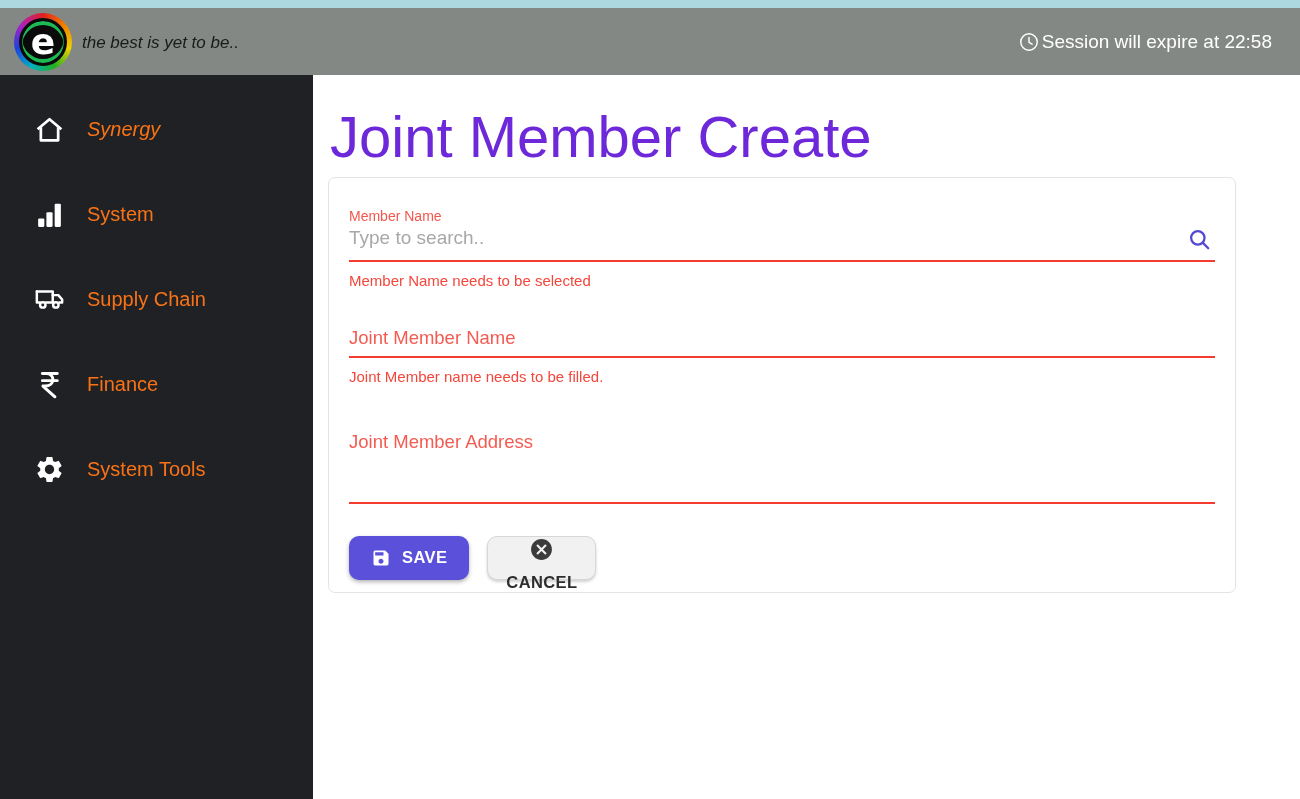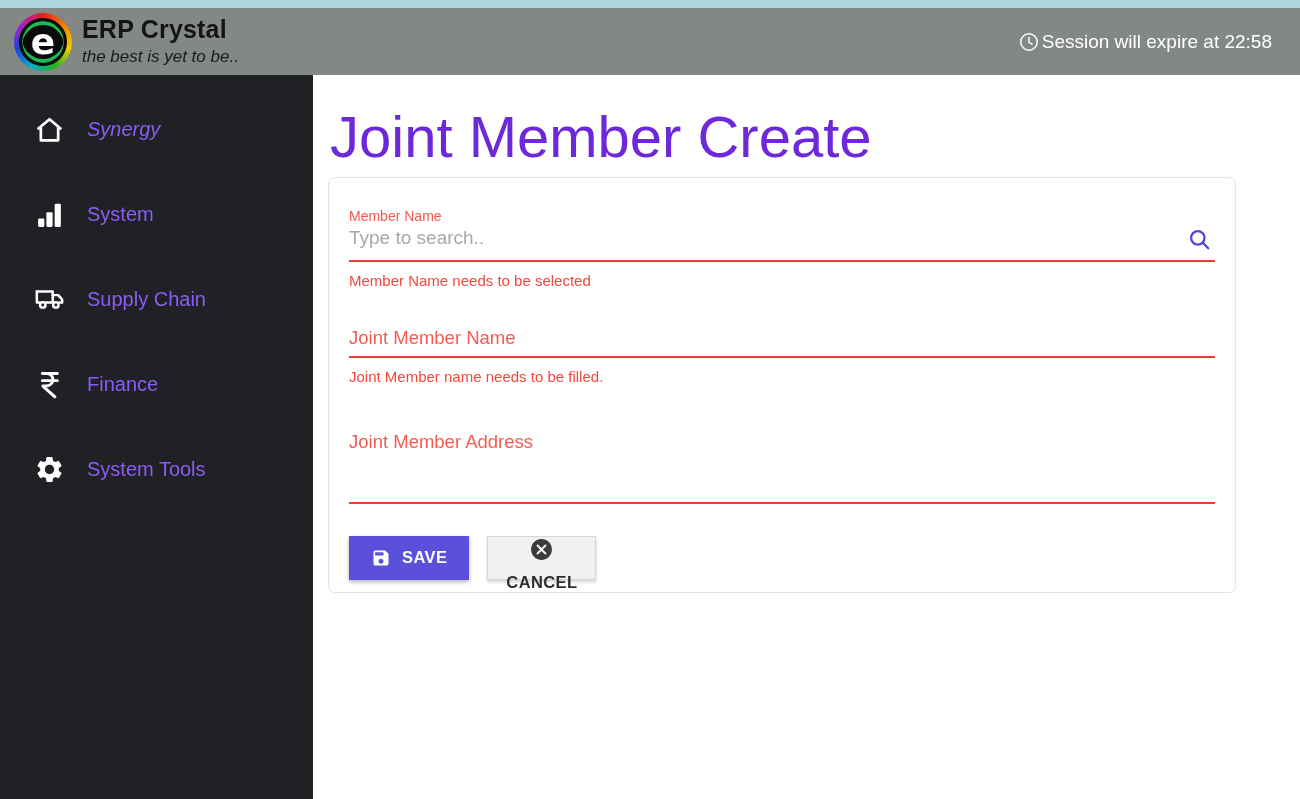--- a/index.html
+++ b/index.html
@@ -20,21 +20,21 @@
   .brand { margin-left:10px; line-height:1.1; }
   .brand-title { font-size:25px; font-weight:700; color:#141414; letter-spacing:0.2px; }
   .brand-tagline { font-size:17px; font-style:italic; color:#1a1a1a; margin-top:4px; }
   .session { margin-left:auto; display:flex; align-items:center; gap:2px; color:#fff; font-size:19px; }
   .session svg { display:block; }
 
   
   .app-body { display:flex; height:724px; }
   .sidebar { width:313px; flex:0 0 313px; background:#202124; padding-top:30px; }
   .side-item { display:flex; align-items:center; gap:22px; padding-left:34px; height:48px;
-               margin-bottom:37px; color:#8b5cf6; font-size:20px; cursor:pointer; }
+               margin-bottom:37px; color:#f97316; font-size:20px; cursor:pointer; }
   .side-item .side-icon { width:31px; height:31px; display:flex; align-items:center; justify-content:center; }
   .side-item.italic .side-label { font-style:italic; }
   .side-icon svg { width:31px; height:31px; }
 
   .main { flex:1; background:#fff; padding:0 64px 0 15px; }
   .page-title { font-size:58px; font-weight:400; color:#6d28d9; margin:30px 0 8px 2px; line-height:1.1; }
 
   
   .card { border:1px solid #e4e4e4; border-radius:7px; background:#fff; padding:18px 20px 12px 20px; }
 
@@ -47,41 +47,40 @@
   .error-text { font-size:15px; color:#f4473c; margin-top:10px; line-height:17px; }
 
   .field2 { margin-top:38px; cursor:text; }
   .field3 { margin-top:46px; cursor:text; }
   .big-label { font-size:18.5px; color:#f45b52; line-height:22px; }
   .underline { border-bottom:2px solid #f33b30; }
   .field2 .big-label { padding-bottom:7px; }
   .field3 .spacer { height:51px; }
 
   .actions { margin-top:32px; display:flex; align-items:center; }
-  .btn { display:inline-flex; align-items:center; gap:11px; height:44px; border-radius:0;
+  .btn { display:inline-flex; align-items:center; gap:11px; height:44px; border-radius:10px;
          font-family:"Liberation Sans", sans-serif; font-size:16.5px; font-weight:700;
          letter-spacing:0.4px; cursor:pointer; }
   .btn-save { background:#5a50da; color:#fff; border:none; padding:0 22px;
               box-shadow:0 2px 4px rgba(0,0,0,0.3); }
   .btn-cancel { background:#f1f1f1; color:#2e2e2e; border:1px solid #d7d7d7; padding:0 18px;
                 margin-left:18px; box-shadow:0 2px 3px rgba(0,0,0,0.18);flex-direction:column; }
   .btn svg { display:block; }
 </style>
 </head>
 <body>
 
 <div>
   <div class="top-strip"></div>
 
   <header class="header">
     <div class="logo">
       <div class="logo-inner">e</div>
     </div>
     <div class="brand">
-      <div class="brand-title">ERP Crystal</div>
       <div class="brand-tagline">the best is yet to be..</div>
     </div>
     <div class="session">
       <span>
         <svg width="22" height="22" viewBox="0 0 24 24" fill="none" stroke="#ffffff" stroke-width="1.6">
           <circle cx="12" cy="12" r="9"></circle>
           <path d="M12 7v5.3l3.4 2" stroke-linecap="round"></path>
         </svg>
       </span>
       <span>Session will expire at 22:58</span>

